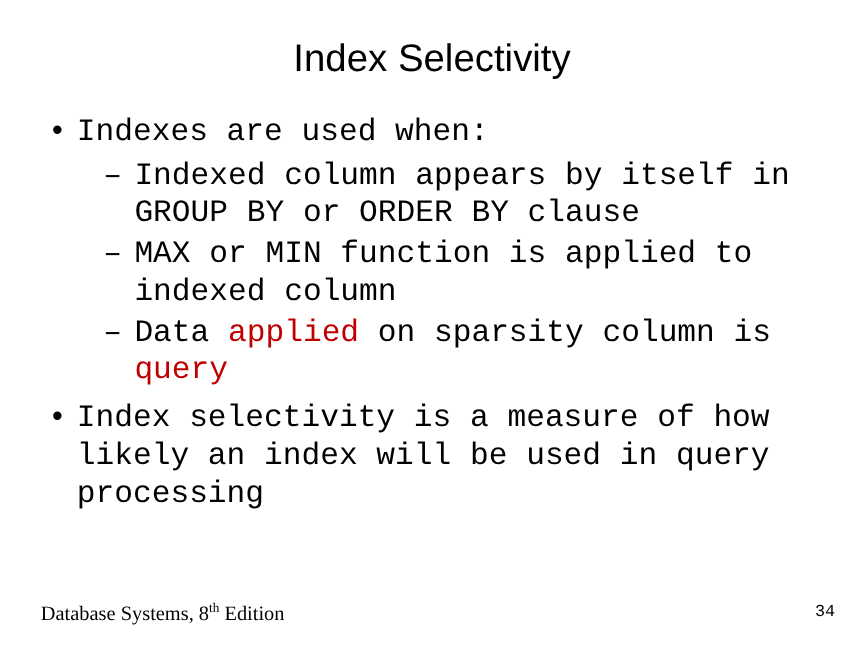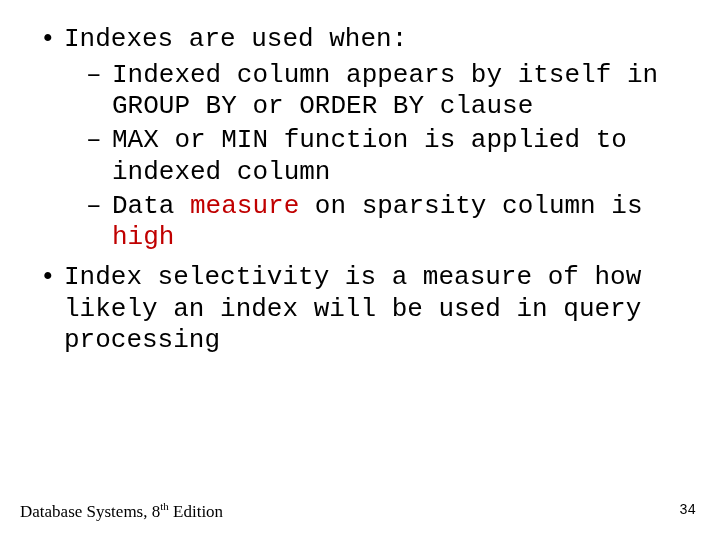--- a/index.html
+++ b/index.html
@@ -58,49 +58,50 @@
   }
   ul.level2 > li::before {
     content: "–";
     position: absolute;
     left: 0;
     top: 0;
   }
   .hl { color: #c00000; }
   .footer-left {
     position: absolute;
-    left: 20px;
+    left: 34px;
     bottom: 18px;
     font-family: "Times New Roman", Times, serif;
     font-size: 17px;
   }
   .footer-left sup { font-size: 11px; vertical-align: super; }
   .footer-right {
     position: absolute;
     right: 24px;
     bottom: 22px;
     font-size: 14px;
     color: #000;
     font-family: Liberation Mono, monospace;
   }
 </style>
 </head>
 <body>
 
 <div class="slide">
 
+  <div class="title">Index Selectivity</div>
 
   <ul class="level1">
     <li>
       <span>Indexes are used when:</span>
       <ul class="level2">
         <li>Indexed column appears by itself in GROUP BY or ORDER BY clause</li>
         <li>MAX or MIN function is applied to indexed column</li>
         <li>
-          <span>Data </span><span class="hl">measure</span><span> on sparsity column is </span><span class="hl">high</span>
+          <span>Data </span><span class="hl">applied</span><span> on sparsity column is </span><span class="hl">query</span>
         </li>
       </ul>
     </li>
     <li>Index selectivity is a measure of how likely an index will be used in query processing</li>
   </ul>
 
   <div class="footer-left">
     <span>Database Systems, 8</span><sup>th</sup><span> Edition</span>
   </div>
 

